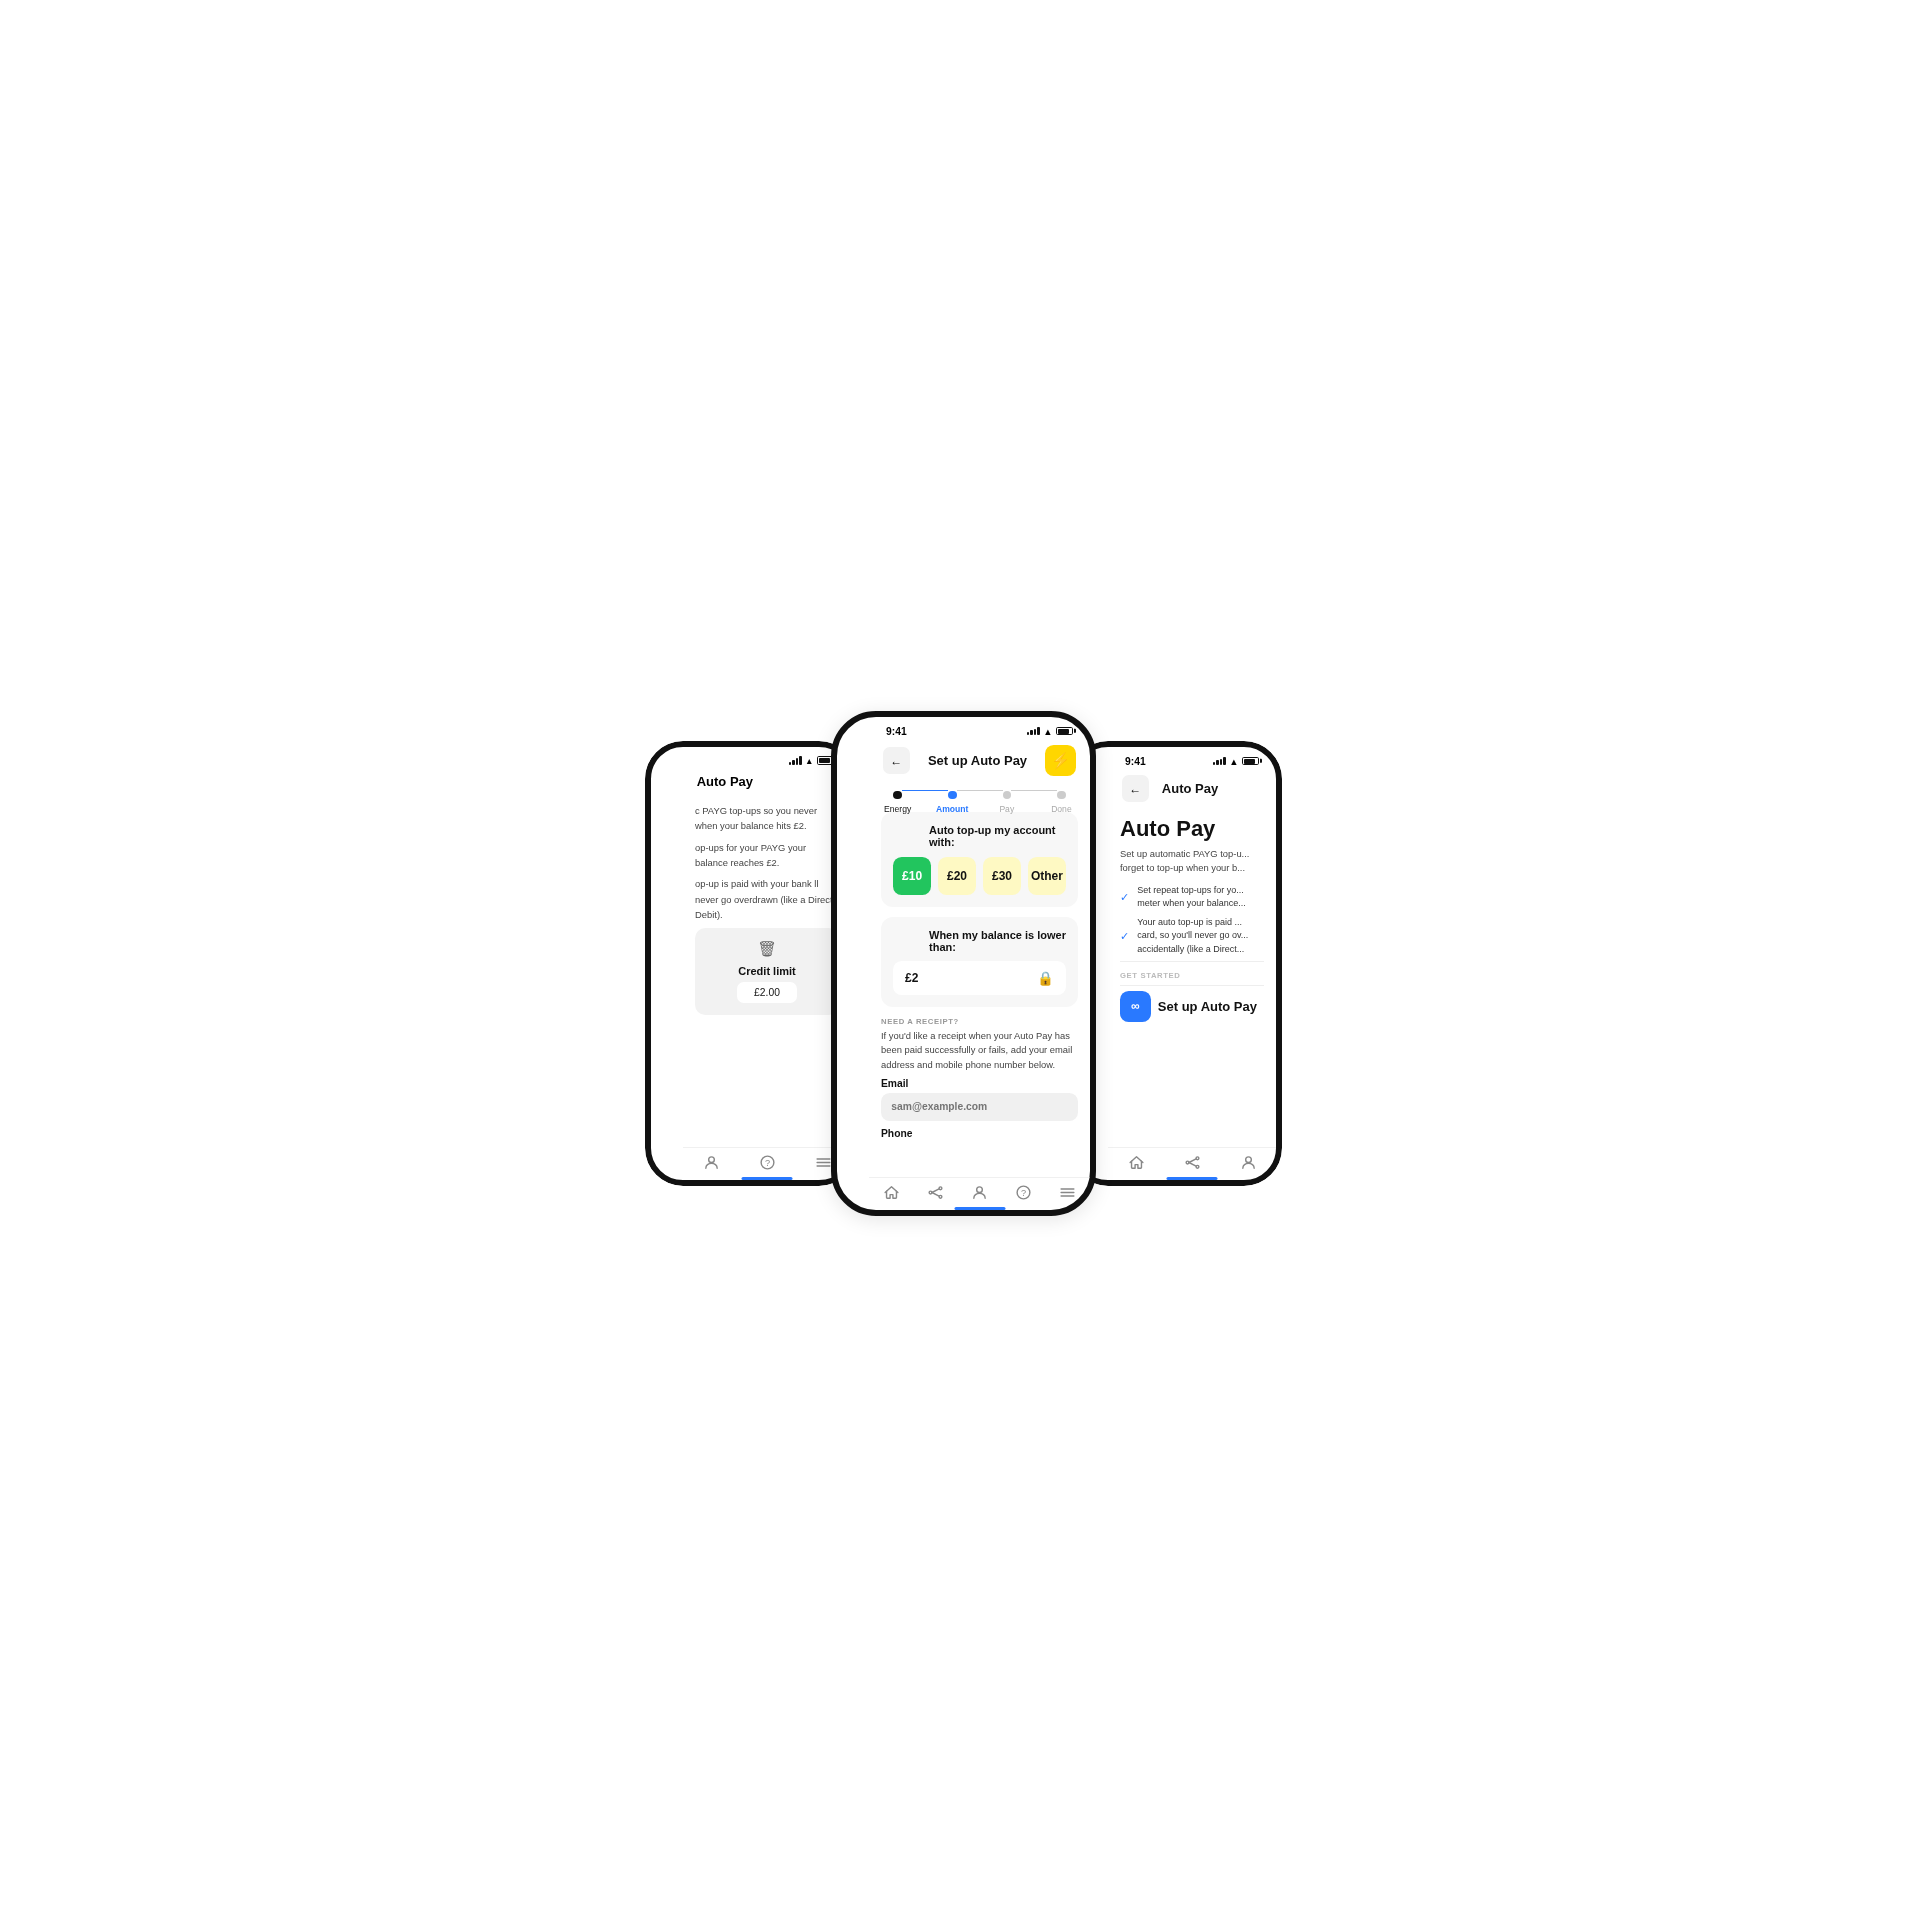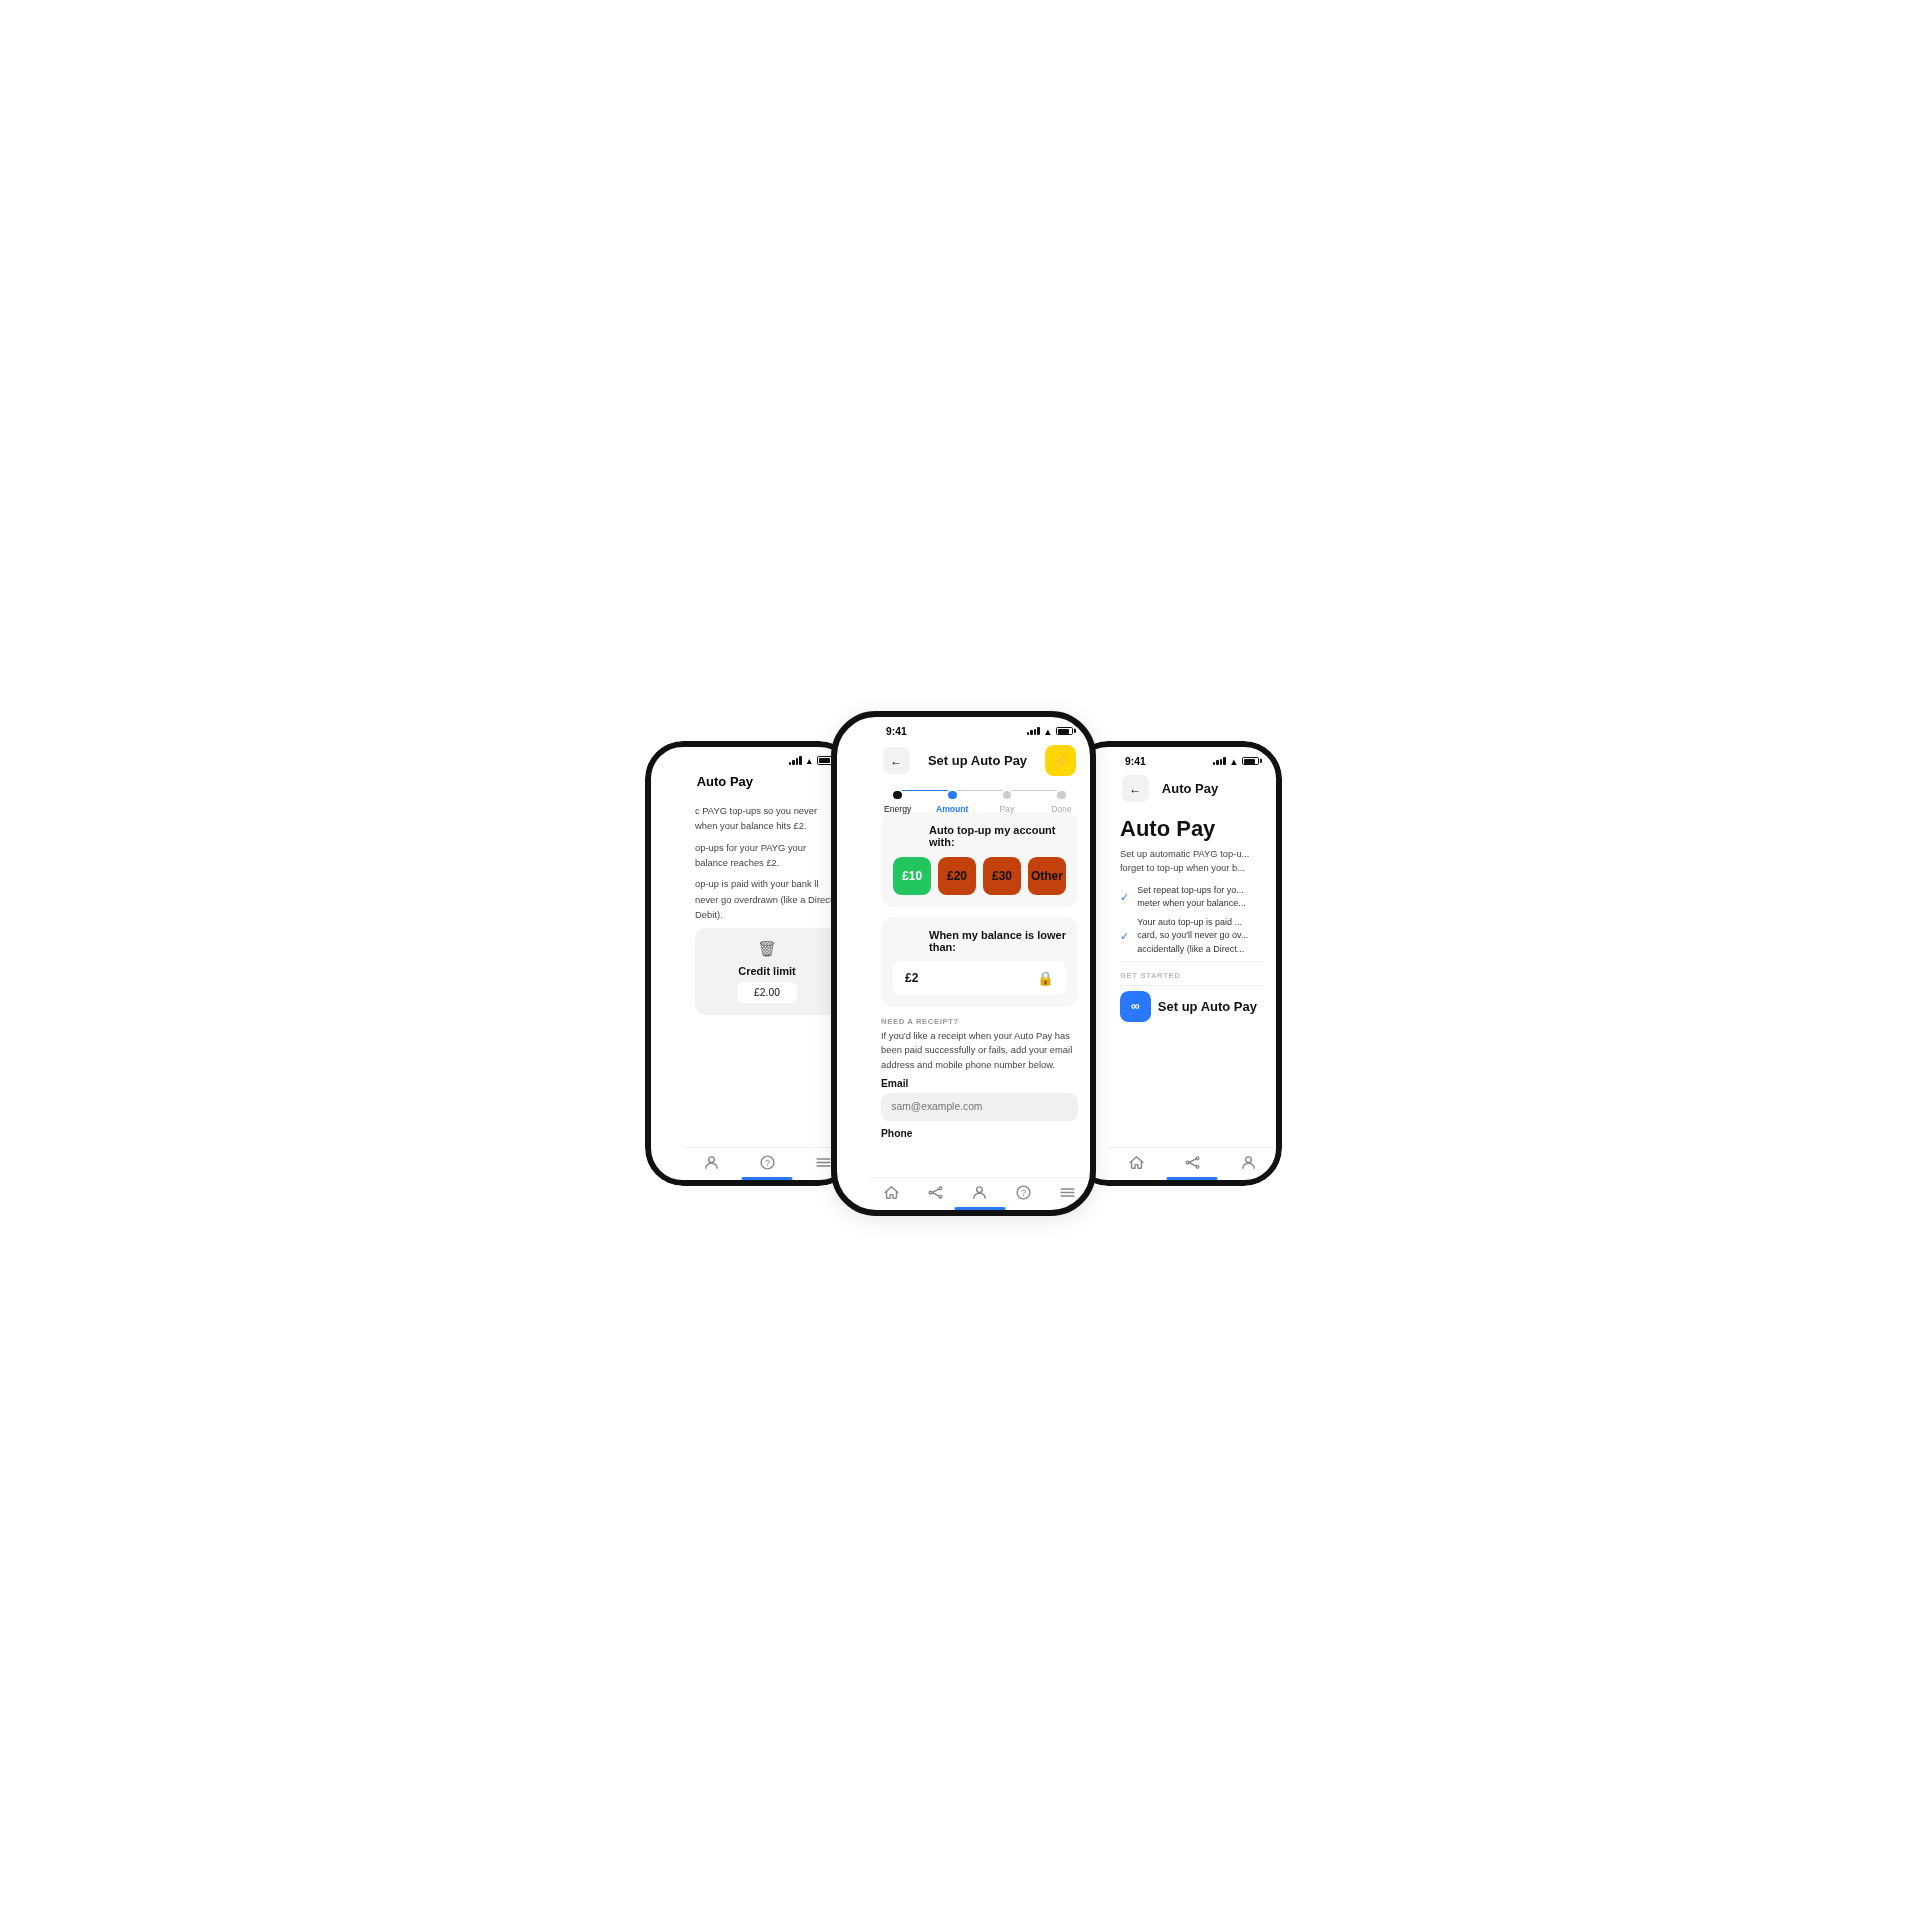--- a/index.html
+++ b/index.html
@@ -188,21 +188,21 @@
     
     .amount-grid {
       display: flex;
       gap: 6.8px;
     }
     .amt-btn {
       flex: 1;
       height: 38px;
       border-radius: 8.6px;
       border: none;
-      background: #c2410c;
+      background: #fef9c3;
       font-size: 12px;
       font-weight: 700;
       color: #111;
       cursor: pointer;
     }
     .amt-btn.selected {
       background: #22C55E;
       color: #fff;
     }
 
@@ -245,20 +245,21 @@
     .text-field {
       width: 100%;
       background: #f0f0f0;
       border: none;
       border-radius: 8.6px;
       padding: 8.6px 10.3px;
       font-size: 10.3px;
       color: #bbb;
       margin-bottom: 6.8px;
       outline: none;
+      font-weight: bold;
     }
 
     
     .bottom-nav {
       display: flex;
       justify-content: space-around;
       align-items: center;
       padding: 6.8px 0 8.6px;
       border-top: 0.9px solid #f0f0f0;
       position: relative;

